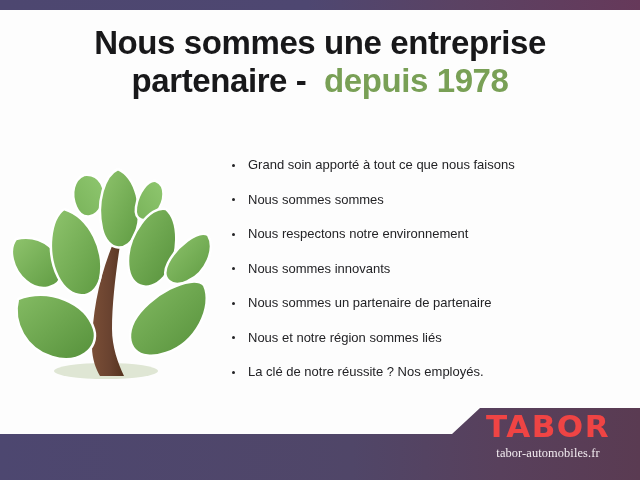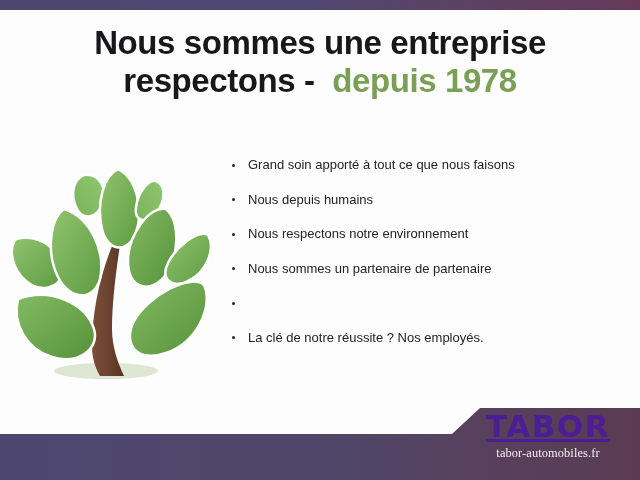--- a/index.html
+++ b/index.html
@@ -122,45 +122,44 @@
     right: 12px;
     top: 411px;
     width: 160px;
     text-align: center;
   }
   #brand-wordmark {
     display: block;
     font-size: 31px;
     font-weight: bold;
     letter-spacing: 1.5px;
-    color: #4c1d95;
+    color: #ef4444;
     line-height: 1;
     font-family: "DejaVu Sans", sans-serif;
-    text-decoration: underline;
   }
   #brand-url {
     display: block;
     margin-top: 5px;
     font-size: 12.4px;
     color: #f4eef2;
     letter-spacing: 0.1px;
     line-height: 1;
     font-family: Liberation Serif, serif;
   }
 </style>
 </head>
 <body>
 
 <div id="slide">
 
   <div id="top-strip"></div>
 
   <div id="heading">
     <span class="head-line">Nous sommes une entreprise</span>
-    <span class="head-line"><span>respectons</span><span class="head-dash">&nbsp;</span><span class="head-dash">-</span><span>&nbsp;&nbsp;</span><span class="head-accent">depuis 1978</span></span>
+    <span class="head-line"><span>partenaire</span><span class="head-dash">&nbsp;</span><span class="head-dash">-</span><span>&nbsp;&nbsp;</span><span class="head-accent">depuis 1978</span></span>
   </div>
 
   <div id="tree-figure">
     <svg viewBox="0 0 212 245" xmlns="http://www.w3.org/2000/svg">
       <defs>
         <linearGradient id="lg1" x1="0" y1="0" x2="1" y2="1">
           <stop offset="0%" stop-color="#8fc46d"></stop>
           <stop offset="100%" stop-color="#5f9b42"></stop>
         </linearGradient>
         <linearGradient id="lg2" x1="0" y1="0" x2="1" y2="1">
@@ -221,32 +220,37 @@
     <span id="brand-url">tabor-automobiles.fr</span>
   </div>
 
   <ul id="bullet-list">
     <li class="bullet-item">
       <span class="bullet-dot"></span>
       <span>Grand soin apporté à tout ce que nous faisons</span>
     </li>
     <li class="bullet-item">
       <span class="bullet-dot"></span>
-      <span>Nous depuis humains</span>
+      <span>Nous sommes sommes</span>
     </li>
     <li class="bullet-item">
       <span class="bullet-dot"></span>
       <span>Nous respectons notre environnement</span>
     </li>
     <li class="bullet-item">
       <span class="bullet-dot"></span>
+      <span>Nous sommes innovants</span>
+    </li>
+    <li class="bullet-item">
+      <span class="bullet-dot"></span>
       <span>Nous sommes un partenaire de partenaire</span>
     </li>
     <li class="bullet-item">
       <span class="bullet-dot"></span>
+      <span>Nous et notre région sommes liés</span>
     </li>
     <li class="bullet-item">
       <span class="bullet-dot"></span>
       <span>La clé de notre réussite ? Nos employés.</span>
     </li>
   </ul>
 
 </div>
 
 </body></html>

